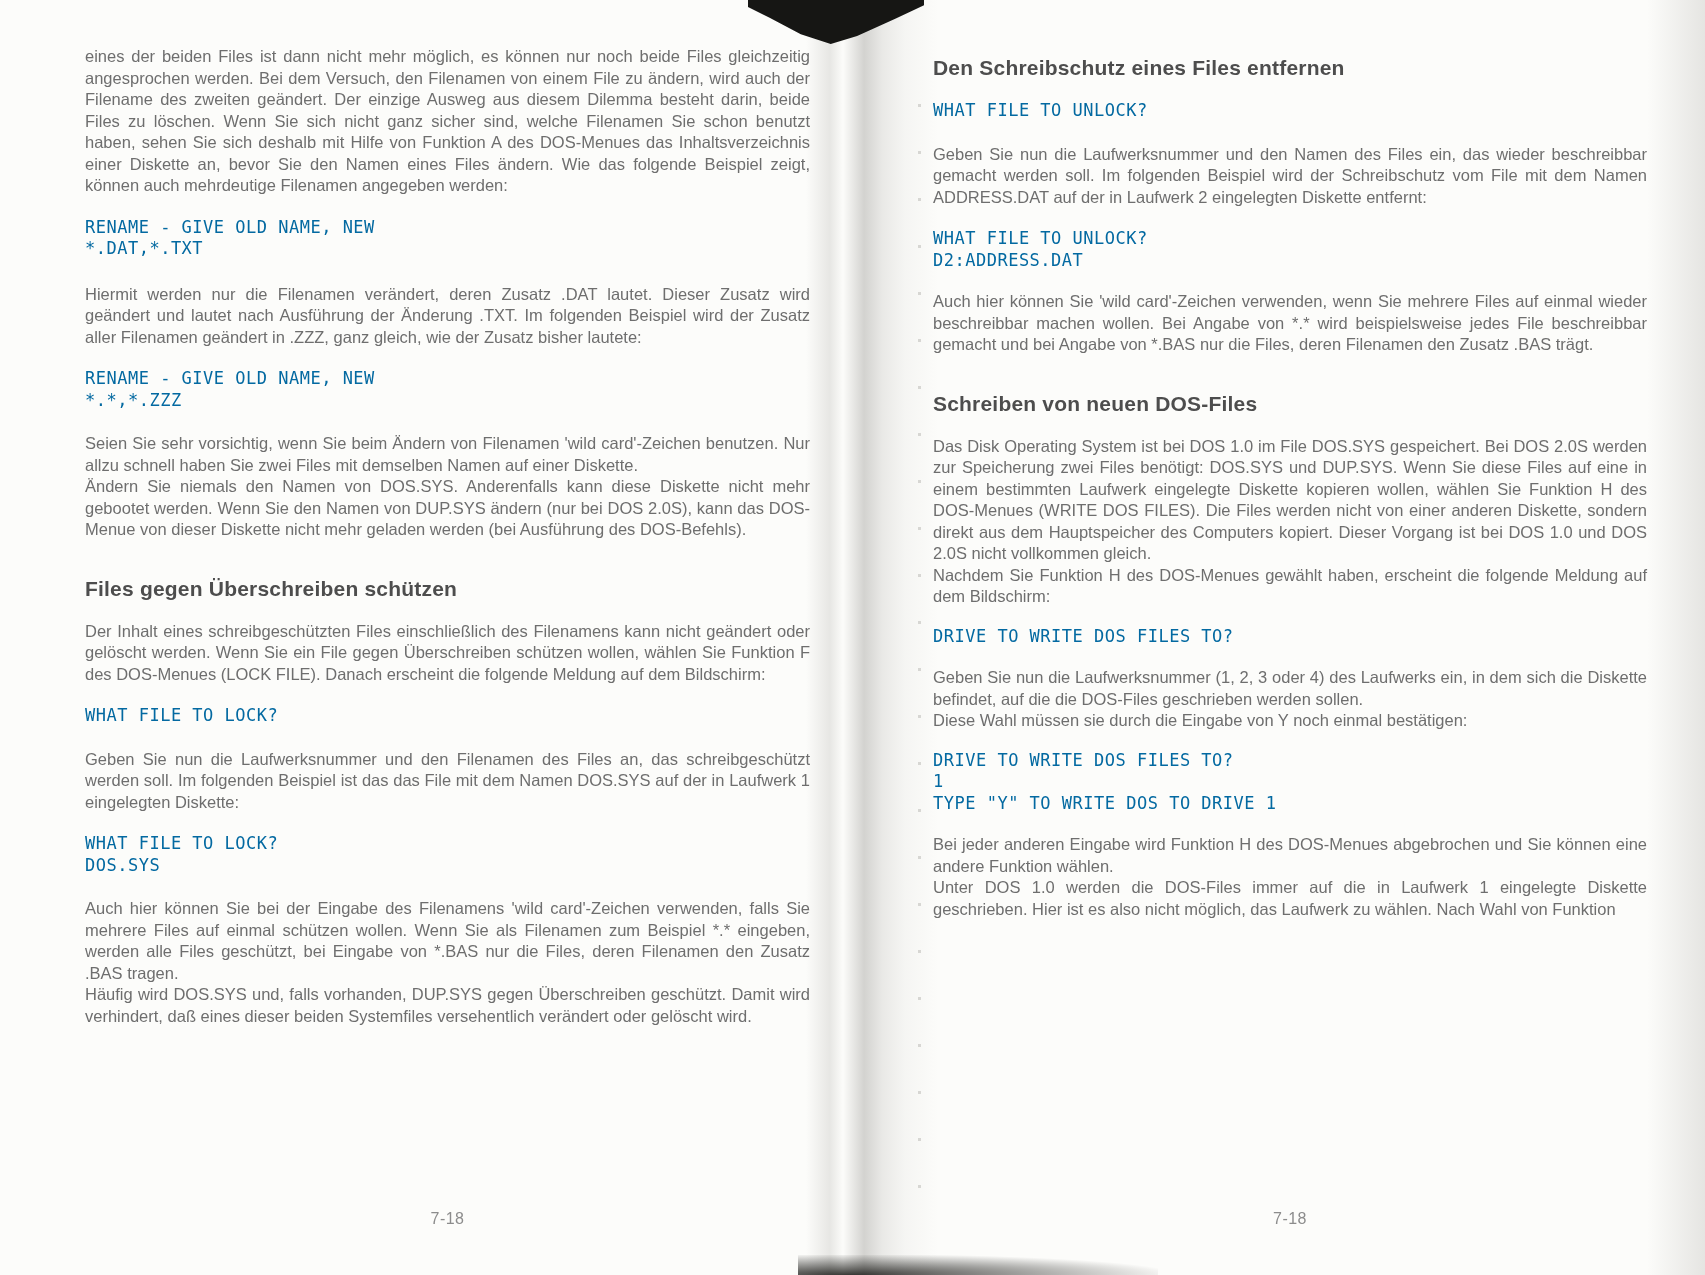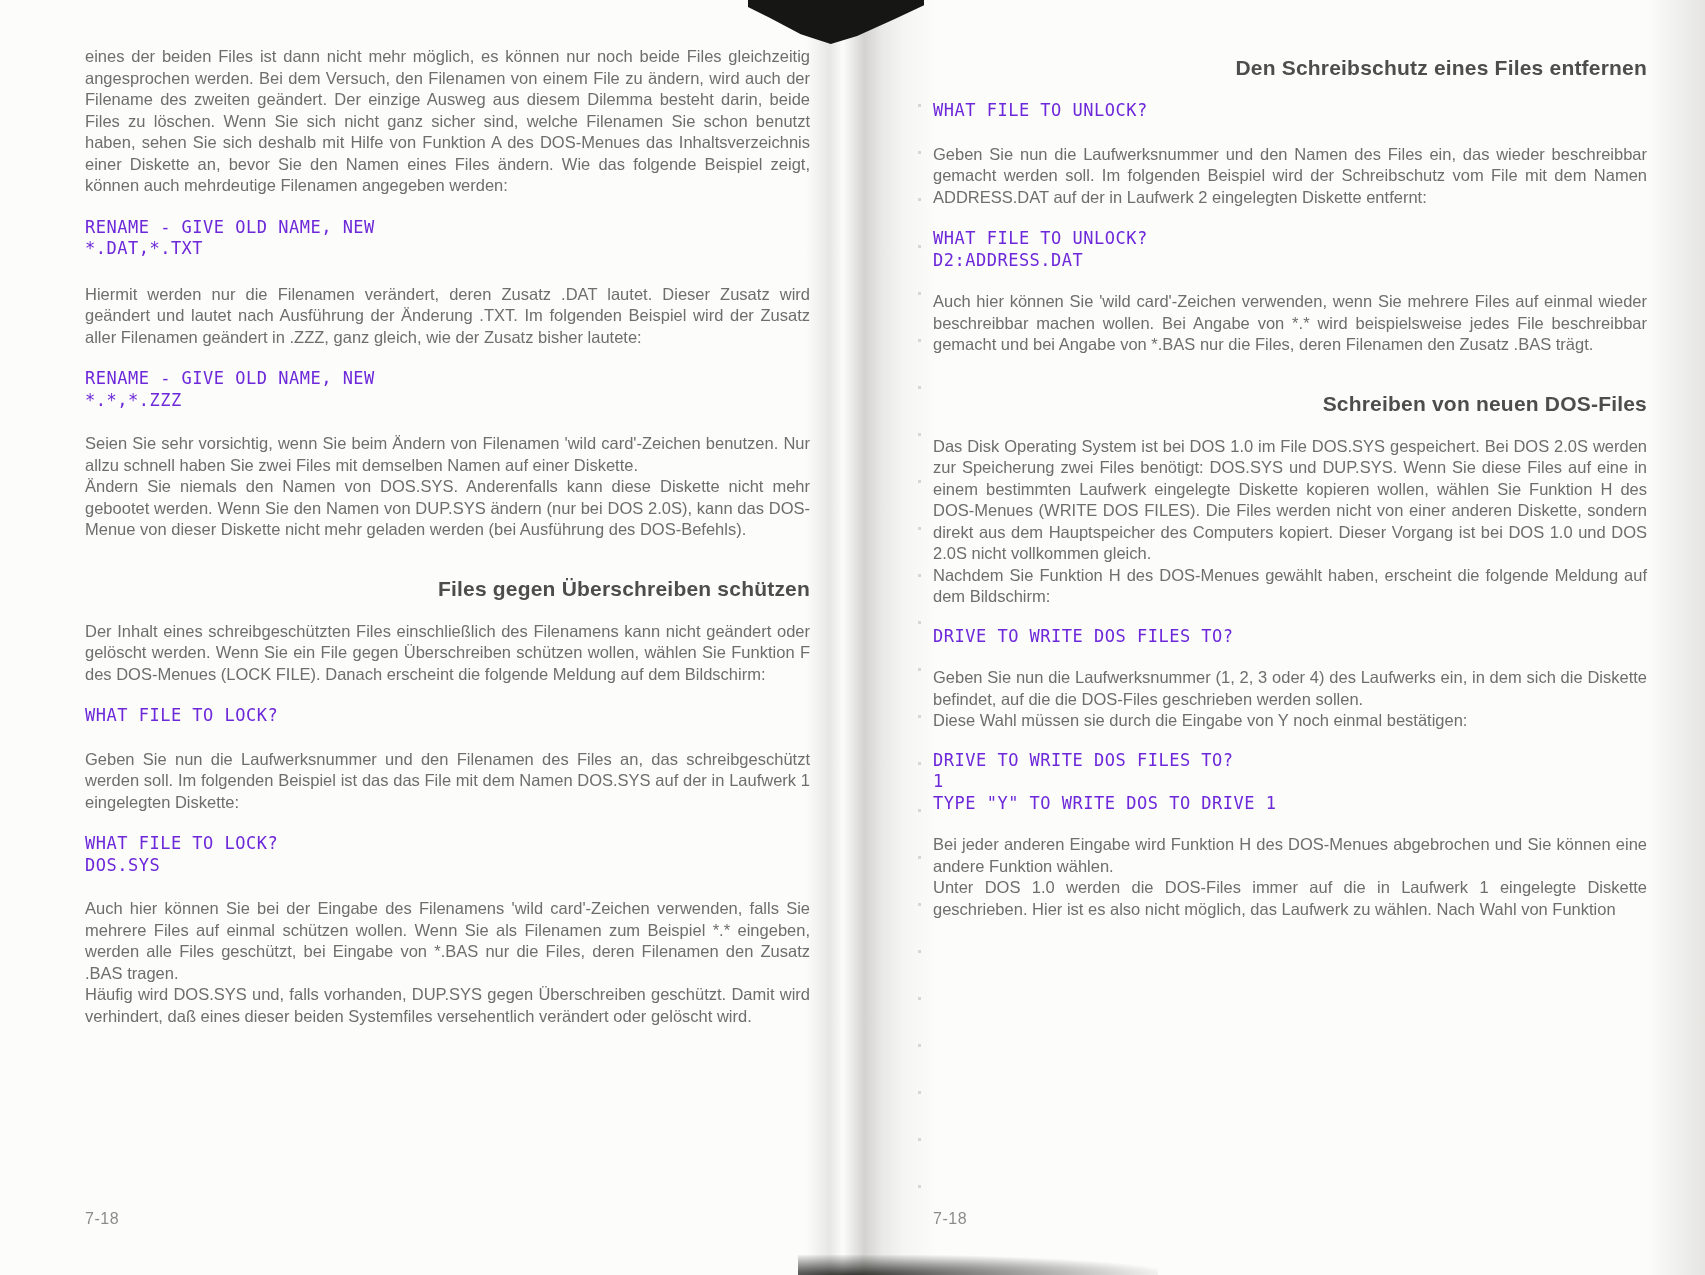--- a/index.html
+++ b/index.html
@@ -13,31 +13,31 @@
   .page-left{left:85px;top:46px;width:725px;}
   .page-right{left:933px;top:44px;width:714px;}
 
   .para{
     margin:0;text-align:justify;white-space:pre-line;
     color:#6e6e6e;font-size:16.5px;line-height:21.5px;
   }
   .code{
     margin:0;white-space:pre-line;
     font-family:"DejaVu Sans Mono","Liberation Mono",monospace;
-    font-size:17px;line-height:21.5px;letter-spacing:.5px;color:#6d28d9;
+    font-size:17px;line-height:21.5px;letter-spacing:.5px;color:#0369a1;
   }
   .heading{
-    margin:0 0 20px 0;font-size:21px;font-weight:bold;color:#4d4d4d;letter-spacing:.2px;text-align:right;
+    margin:0 0 20px 0;font-size:21px;font-weight:bold;color:#4d4d4d;letter-spacing:.2px;
   }
   .mt-12{margin-top:12px}.mt-18{margin-top:18px}.mt-20{margin-top:20px}
   .mt-22{margin-top:22px}.mt-24{margin-top:24px}.mt-30{margin-top:30px}
   .mt-36{margin-top:36px}.mt-52{margin-top:52px}
 
   .page-num{
-    position:absolute;top:1210px;text-align:left;
+    position:absolute;top:1210px;text-align:center;
     color:#8c8c8c;font-size:16px;letter-spacing:.5px;
   }
   .page-num-left{left:85px;width:725px;}
   .page-num-right{left:933px;width:714px;}
 
   
   .gutter{
     position:absolute;left:806px;top:0;width:132px;height:1275px;pointer-events:none;
     background:linear-gradient(90deg,
       rgba(0,0,0,0) 0%,

